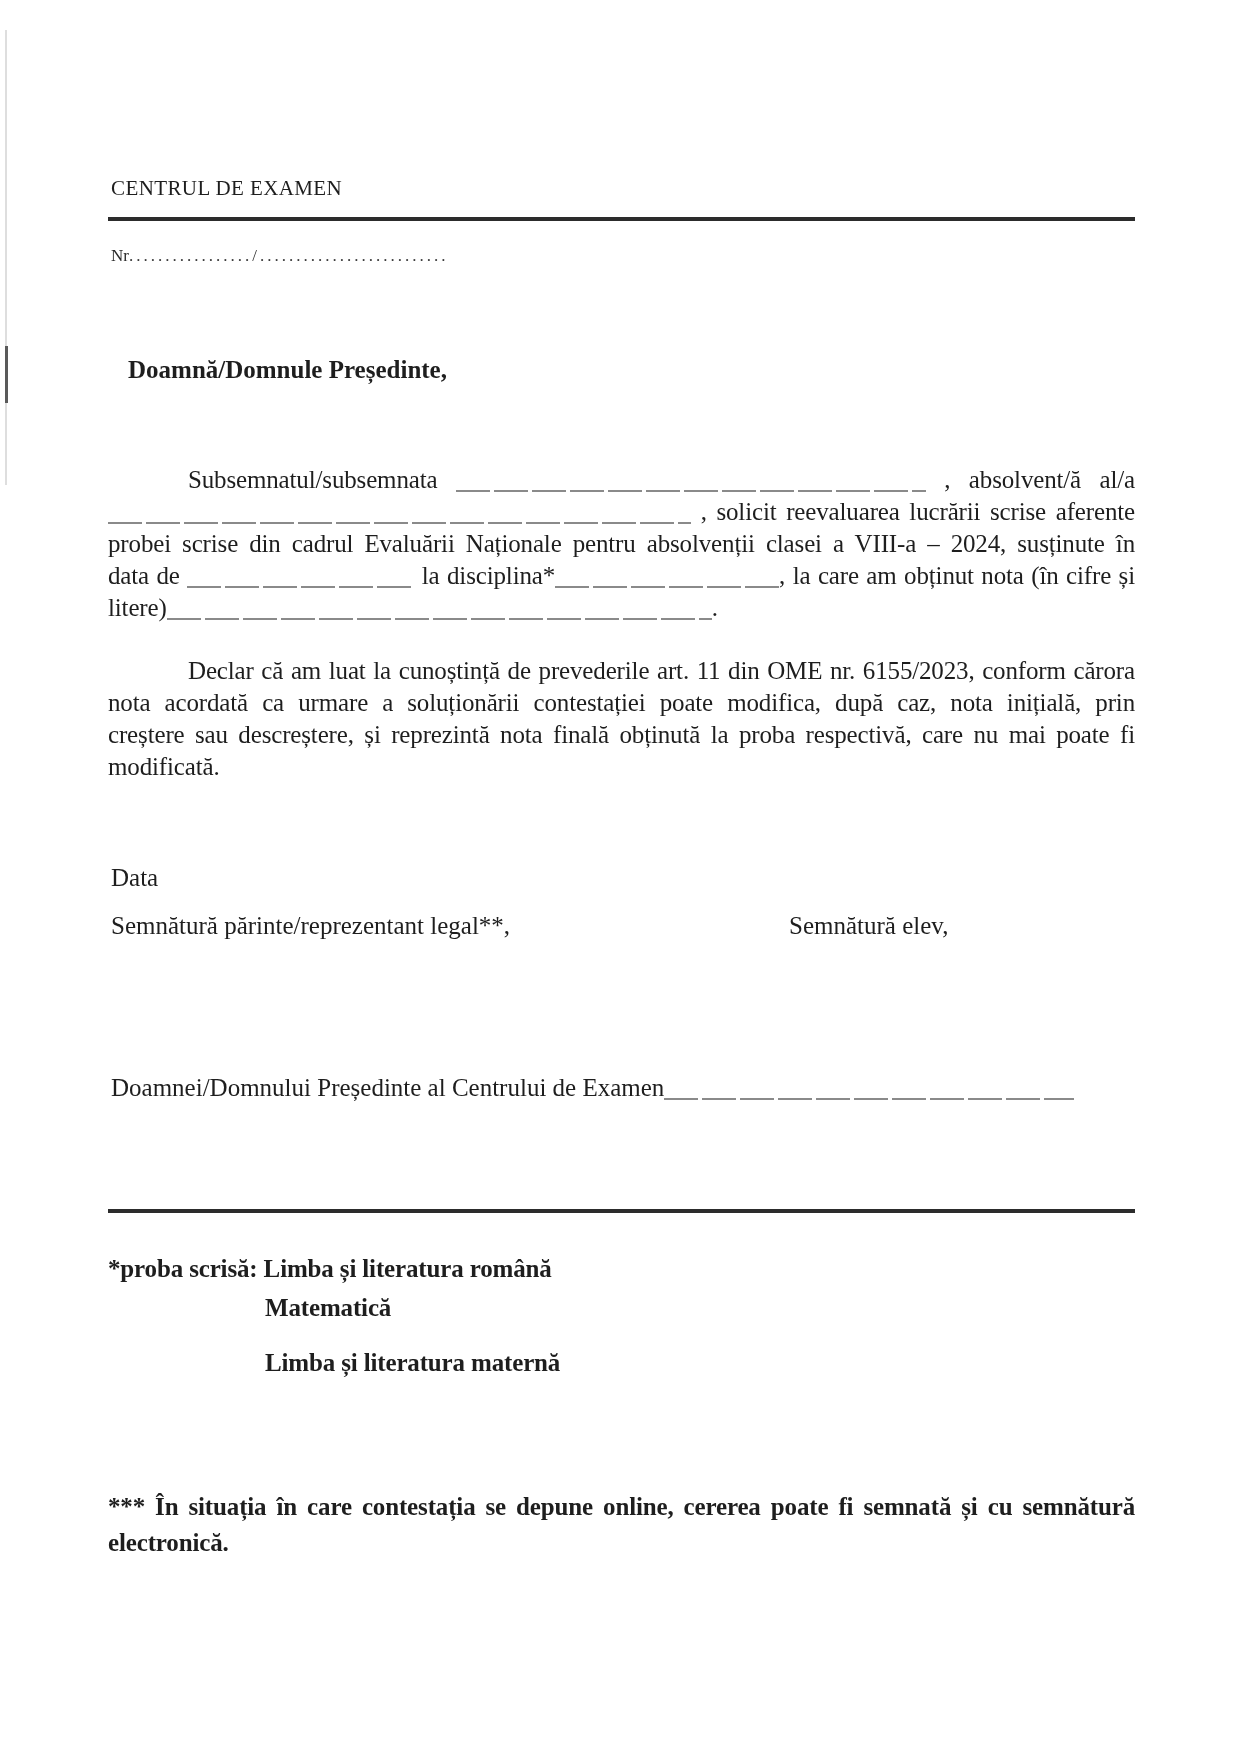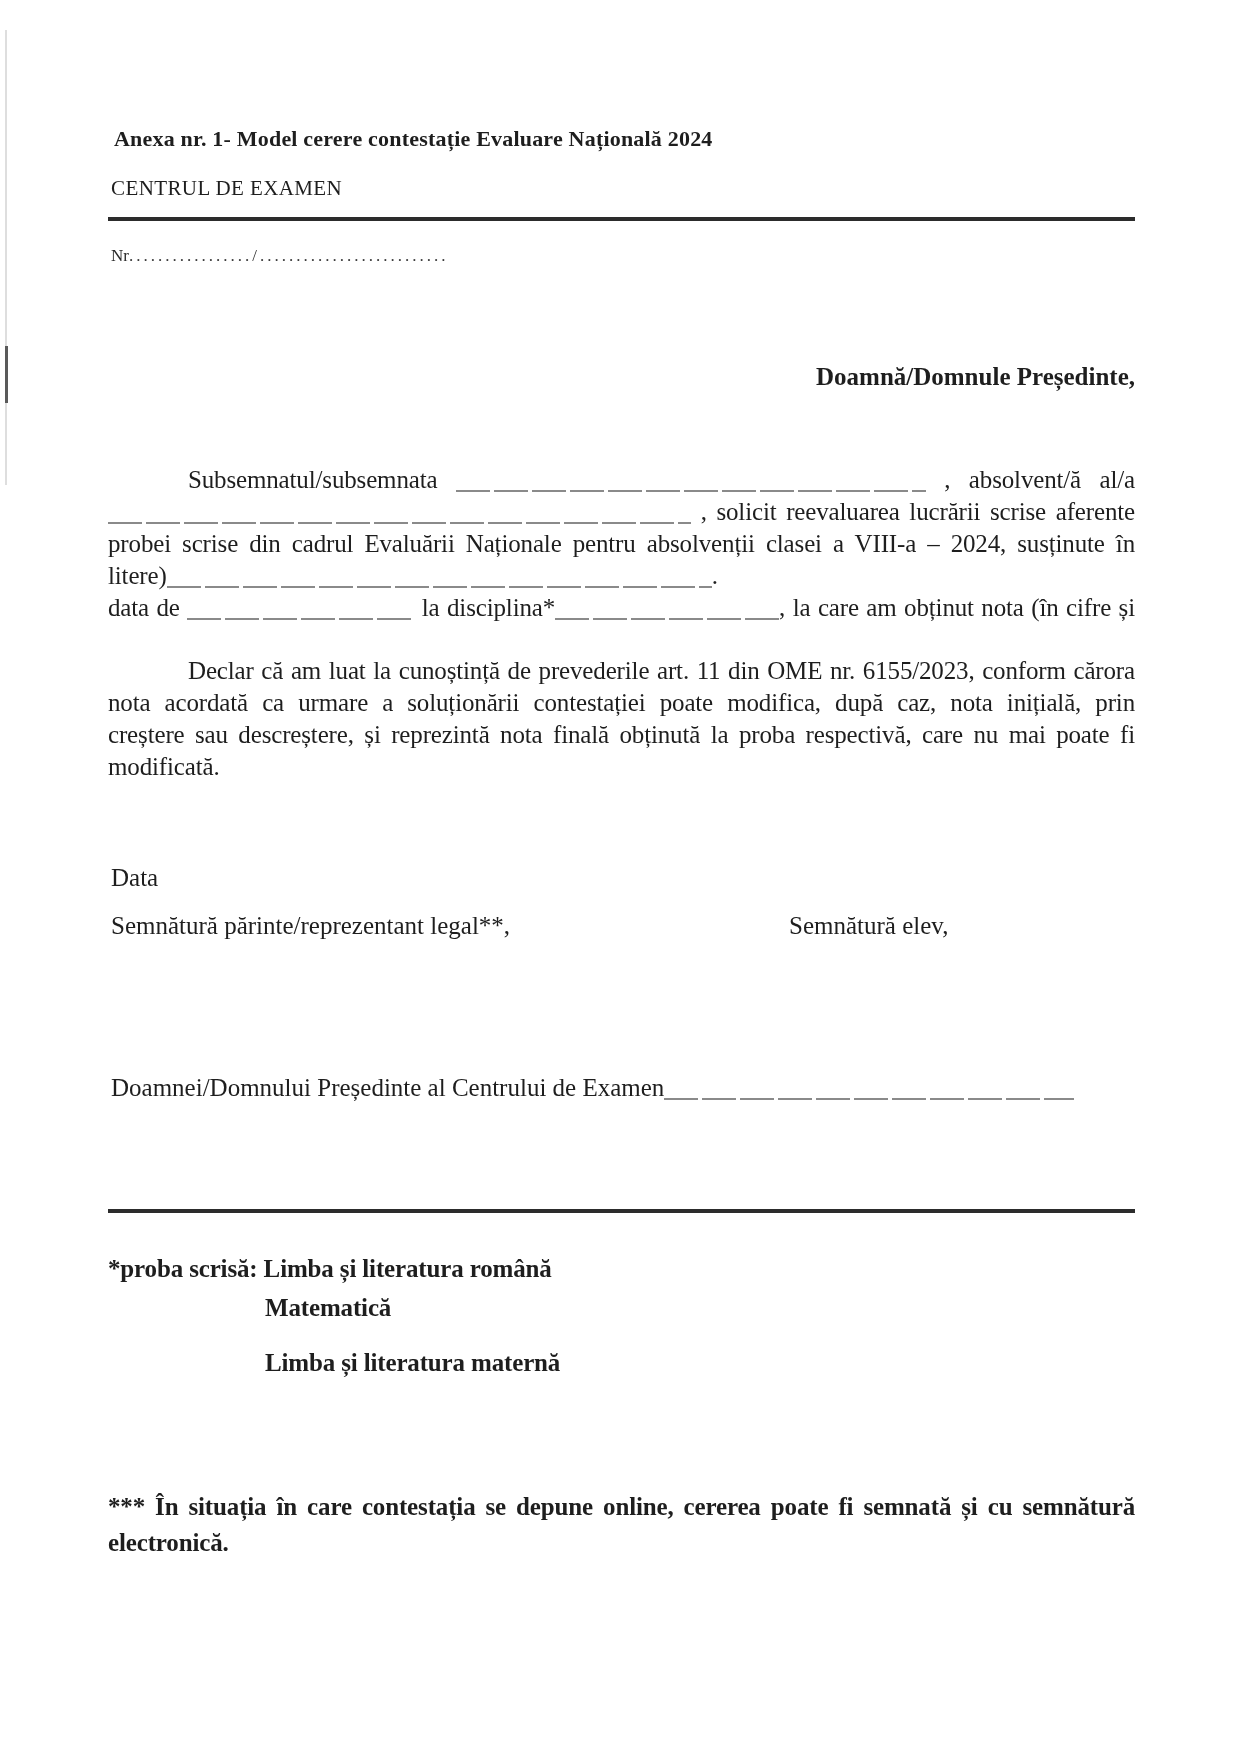--- a/index.html
+++ b/index.html
@@ -20,22 +20,22 @@
   .abs{position:absolute;}
 
   .annex-title{left:114px;top:126px;font-size:22px;font-weight:bold;letter-spacing:.2px;}
   .center-label{left:111px;top:176px;font-size:21px;letter-spacing:.4px;}
   .rule{left:108px;width:1027px;height:4px;background:#2c2c2c;}
   .rule-1{top:217px;}
   .rule-2{top:1209px;}
   .nr-line{left:111px;top:246px;font-size:17px;color:#2a2a2a;}
   .nr-line .dots{letter-spacing:3px;color:#3a3a3a;}
 
-  .salutation{left:108px;top:356px;width:1027px;text-align:right;padding-left:20px;box-sizing:border-box;
-              font-size:25px;font-weight:bold;margin-top:7px;}
+  .salutation{left:108px;top:356px;width:1027px;text-align:left;padding-left:20px;box-sizing:border-box;
+              font-size:25px;font-weight:bold;}
 
   .para{left:108px;width:1027px;font-size:25px;line-height:32px;}
   .p1{top:464px;}
   .p2{top:655px;}
   .line{letter-spacing:-0.15px;}
   .jline{text-align:justify;text-align-last:justify;}
   .indent{text-indent:80px;}
 
   .blank{
     display:inline-block;
@@ -63,35 +63,34 @@
   .note-3{top:1489px;}
 </style>
 </head>
 <body>
 
 <div class="page">
 
   <div class="artifact"></div>
   <div class="artifact-dark"></div>
 
-  <div class="abs annex-title">Anexa nr. 1- Model cerere contestație Evaluare Națională 2024</div>
 
   <div class="abs center-label">CENTRUL DE EXAMEN</div>
   <div class="abs rule rule-1"></div>
 
   <div class="abs nr-line"><span>Nr</span><span class="dots">................./..........................</span></div>
 
   <div class="abs salutation">Doamnă/Domnule Președinte,</div>
 
   <div class="abs para p1">
     <div class="line jline indent"><span>Subsemnatul/subsemnata</span> <span class="blank w470"></span> <span>, absolvent/ă al/a</span></div>
     <div class="line jline"><span class="blank w583"></span> <span>, solicit reevaluarea lucrării scrise aferente</span></div>
     <div class="line jline">probei scrise din cadrul Evaluării Naționale pentru absolvenții clasei a VIII-a – 2024, susținute în</div>
+    <div class="line jline"><span>data de</span> <span class="blank w227"></span> <span>la disciplina*</span><span class="blank w224"></span><span>, la care am obținut nota (în cifre și</span></div>
     <div class="line"><span>litere)</span><span class="blank w545"></span><span>.</span></div>
-    <div class="line jline"><span>data de</span> <span class="blank w227"></span> <span>la disciplina*</span><span class="blank w224"></span><span>, la care am obținut nota (în cifre și</span></div>
   </div>
 
   <div class="abs para p2">
     <div class="line jline indent">Declar că am luat la cunoștință de prevederile art. 11 din OME nr. 6155/2023, conform cărora</div>
     <div class="line jline">nota acordată ca urmare a soluționării contestației poate modifica, după caz, nota inițială, prin</div>
     <div class="line jline">creștere sau descreștere, și reprezintă nota finală obținută la proba respectivă, care nu mai poate fi</div>
     <div class="line">modificată.</div>
   </div>
 
   <div class="abs data-label">Data</div>

